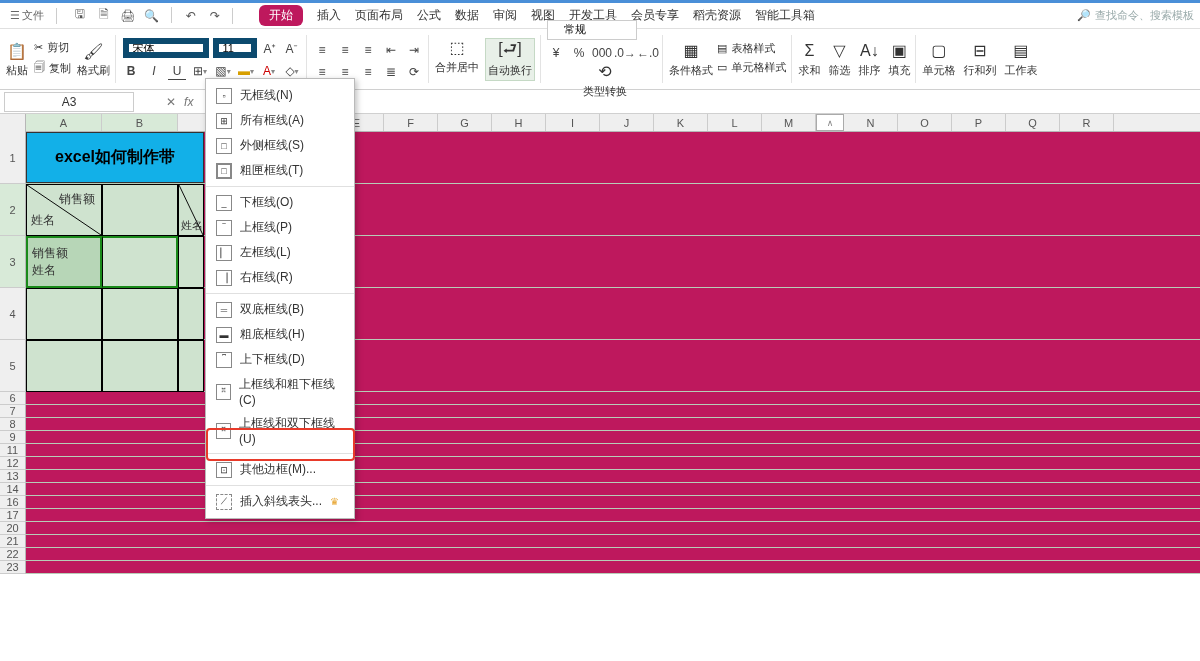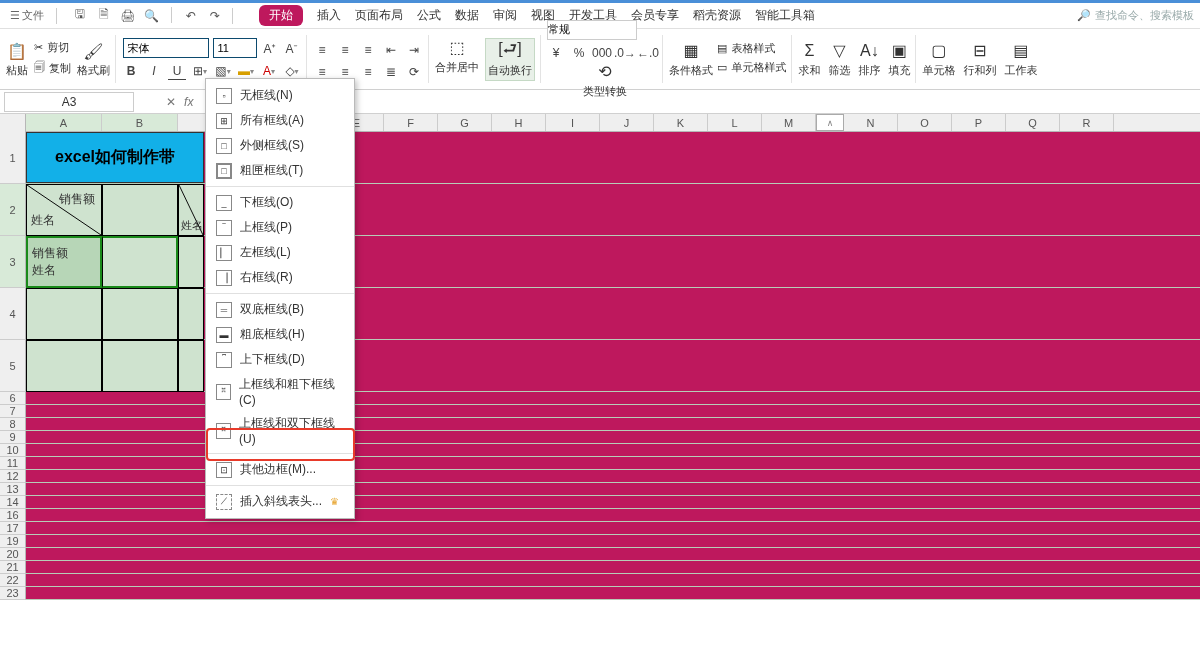--- a/index.html
+++ b/index.html
@@ -16,27 +16,27 @@
 .search{margin-left:auto;display:flex;align-items:center;color:#9aa;font-size:11px;gap:4px}
 .ribbon{height:61px;display:flex;border-bottom:1px solid #d0d0d0;padding:2px 0}
 .grp{display:flex;flex-direction:column;align-items:center;justify-content:center;padding:0 6px;position:relative}
 .grp::after{content:"";position:absolute;right:0;top:4px;bottom:4px;width:1px;background:#e3e3e3}
 .grp.noborder::after{display:none}
 .big-btn{display:flex;flex-direction:column;align-items:center;gap:2px;font-size:11px;color:#333}
 .big-icon{width:20px;height:20px;display:flex;align-items:center;justify-content:center;font-size:16px}
 .small-stack{display:flex;flex-direction:column;gap:4px}
 .small-btn{display:flex;align-items:center;gap:4px;font-size:11px}
 .font-row{display:flex;align-items:center;gap:4px}
-.font-select{border:1px solid #0c4a6e;height:20px;font-size:11px;padding:0 4px;background:#fff}
+.font-select{border:6px solid #0c4a6e;height:20px;font-size:11px;padding:0 4px;background:#fff}
 .font-name{width:86px}
 .font-size{width:44px}
 .icon-row{display:flex;gap:5px;align-items:center;margin-top:4px}
 .icon-btn{width:18px;height:18px;display:flex;align-items:center;justify-content:center;color:#444}
 .dd{font-size:8px;color:#888}
-.num-select{border:1px solid #ccc;height:20px;width:90px;font-size:11px;padding:0 0;background:#fff}
+.num-select{border:1px solid #ccc;height:20px;width:90px;font-size:11px;padding:0 16px;background:#fff}
 .formula-bar{height:24px;display:flex;align-items:center;border-bottom:1px solid #d0d0d0}
 .name-box{width:130px;border:1px solid #ccc;height:20px;margin:0 4px;display:flex;align-items:center;justify-content:center;font-size:12px}
 .fx-icons{display:flex;gap:8px;margin-left:28px;color:#777;font-size:12px}
 .grid-area{position:relative;background:#cfe3cf}
 .col-headers{display:flex;height:18px;background:#efefef;border-bottom:1px solid #b7b7b7;position:relative}
 .corner{width:26px;height:18px;border-right:1px solid #b7b7b7;background:#efefef}
 .col-h{border-right:1px solid #ccc;display:flex;align-items:center;justify-content:center;font-size:11px;color:#555;background:#efefef}
 .col-h.sel{background:#d8ead8}
 .row{display:flex;height:13px;position:relative}
 .row-h{width:26px;border-right:1px solid #b7b7b7;border-bottom:1px solid #ccc;display:flex;align-items:center;justify-content:center;font-size:11px;color:#555;background:#efefef}
@@ -338,24 +338,20 @@
       </div>
       <div class="row">
         <div class="row-h">8</div>
         <div class="cells"></div>
       </div>
       <div class="row">
         <div class="row-h">9</div>
         <div class="cells"></div>
       </div>
       <div class="row">
-        <div class="row-h">10</div>
-        <div class="cells"></div>
-      </div>
-      <div class="row">
         <div class="row-h">11</div>
         <div class="cells"></div>
       </div>
       <div class="row">
         <div class="row-h">12</div>
         <div class="cells"></div>
       </div>
       <div class="row">
         <div class="row-h">13</div>
         <div class="cells"></div>
@@ -363,24 +359,20 @@
       <div class="row">
         <div class="row-h">14</div>
         <div class="cells"></div>
       </div>
       <div class="row">
         <div class="row-h">16</div>
         <div class="cells"></div>
       </div>
       <div class="row">
         <div class="row-h">17</div>
-        <div class="cells"></div>
-      </div>
-      <div class="row">
-        <div class="row-h">19</div>
         <div class="cells"></div>
       </div>
       <div class="row">
         <div class="row-h">20</div>
         <div class="cells"></div>
       </div>
       <div class="row">
         <div class="row-h">21</div>
         <div class="cells"></div>
       </div>

